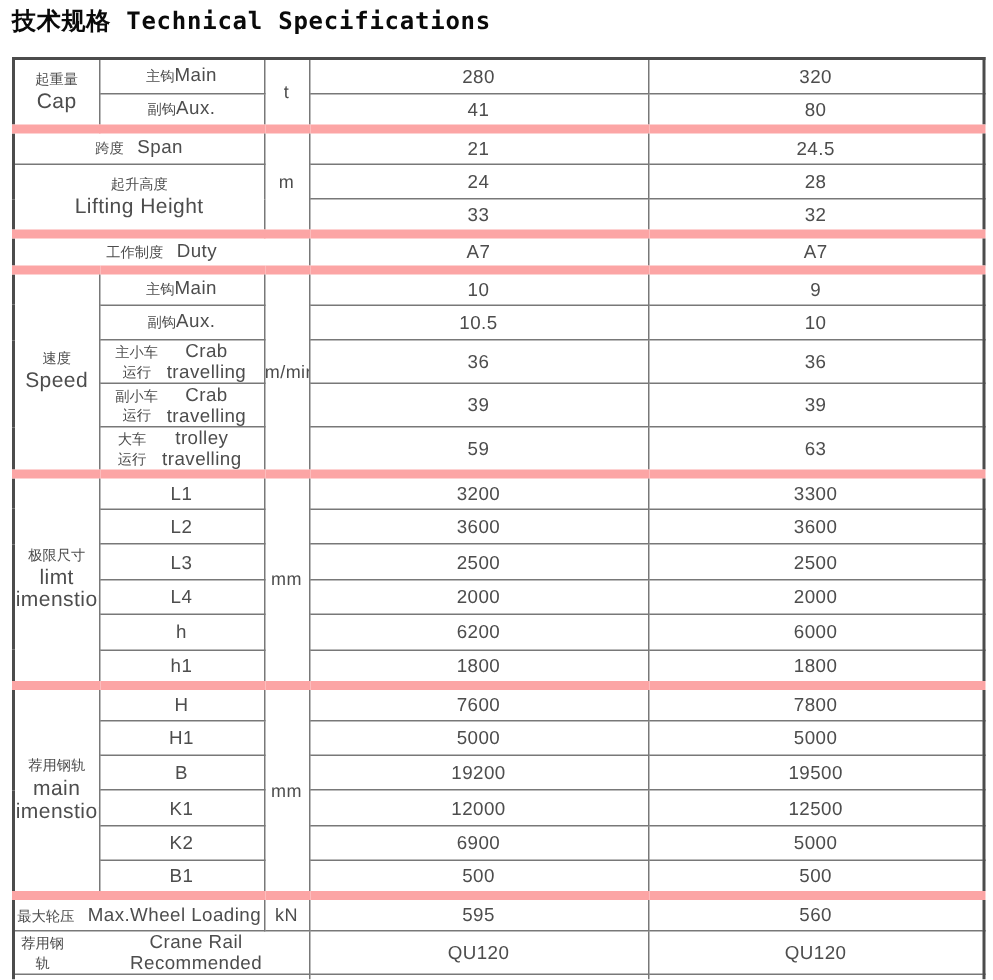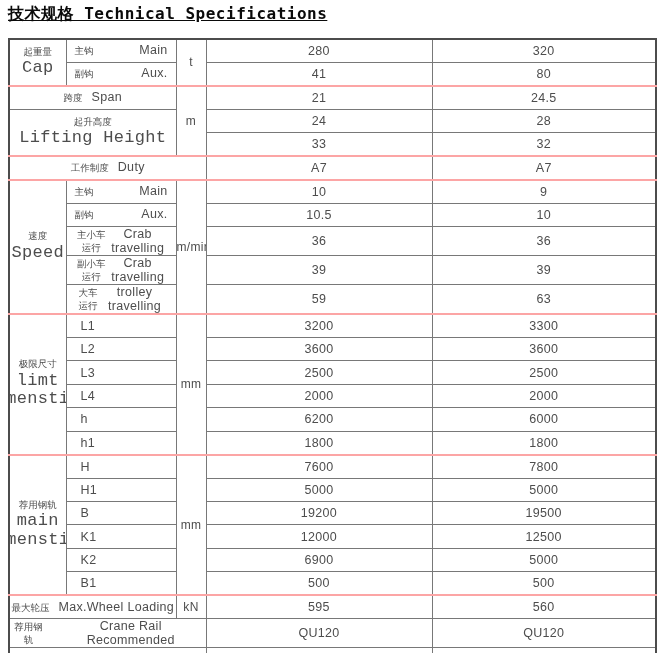--- a/index.html
+++ b/index.html
@@ -1,35 +1,35 @@
 <!DOCTYPE html>
 <html><head>
 <meta charset="utf-8">
 <style>
   html,body{margin:0;padding:0;background:#fff;}
   .page{position:relative;width:662px;height:653px;background:#fff;
         font-family:"Liberation Sans",sans-serif;overflow:hidden;}
   .title{position:absolute;left:8px;top:4px;margin:0;color:#0a0a0a;
          font-family:"DejaVu Sans Mono",monospace;font-size:16px;font-weight:bold;
-         letter-spacing:.5px;white-space:nowrap;text-decoration:underline;}
+         letter-spacing:.5px;white-space:nowrap;}
   table.spec{position:absolute;left:8px;top:38px;width:647px;height:610px;
              border-collapse:collapse;table-layout:fixed;color:#4d4d4d;
              border:2px solid #4c4c4c;}
   td{border:1px solid #787878;padding:0;text-align:center;vertical-align:middle;
      font-size:12.5px;letter-spacing:.3px;overflow:hidden;}
   tr{height:23.45px;}
-  tr.sec > td{border-top:2px solid #fca5a5;}
+  tr.sec > td{border-top:6px solid #fca5a5;}
   .zh{font-size:9.5px;letter-spacing:0;}
   .en{font-size:12.5px;}
-  .acell{line-height:1.3;font-family:Liberation Mono, monospace;}
-  .acell .en{font-size:17px;line-height:1.1;}
+  .acell{line-height:1.3;}
+  .acell .en{font-size:14px;line-height:1.1;}
   .stack{display:flex;flex-direction:column;justify-content:center;align-items:center;}
   .pair{display:flex;justify-content:center;align-items:baseline;gap:9px;}
-  .sub{display:flex;justify-content:space-between;align-items:baseline;padding:0 8px;}
-  .dim{text-align:left;padding-left:14px;margin-top:17px;}
+  .sub{display:flex;justify-content:center;align-items:baseline;padding:0 8px;}
+  .dim{text-align:center;margin-top:17px;}
   .unit{font-size:12px;}
   .pwr{display:flex;justify-content:center;align-items:baseline;gap:7px;}
 </style>
 </head>
 <body>
 
 <div class="page">
   <h1 class="title">技术规格 Technical Specifications</h1>
 
   <table class="spec">

